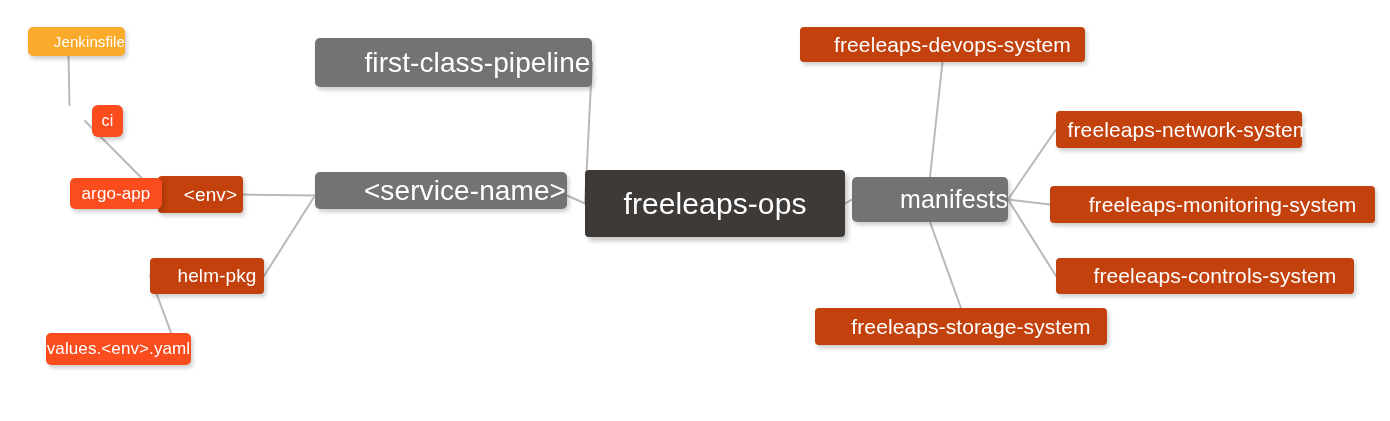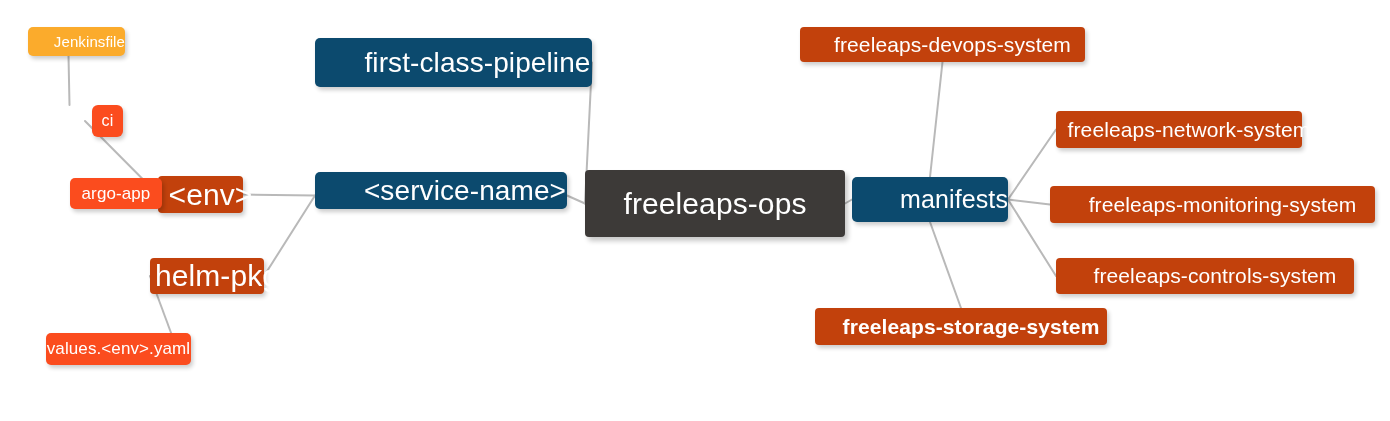--- a/index.html
+++ b/index.html
@@ -41,36 +41,36 @@
     user-select: none;
     z-index: 5;
   }
   .node.root {
     background: #3d3a38;
     border-radius: 4px;
     font-size: 30px;
     box-shadow: 3px 4px 5px rgba(0,0,0,0.22);
   }
   .node.blue {
-    background: #0c4a6e;
+    background: #737373;
     font-size: 28px;
     padding-left: 48px;
   }
   .node.blue.small {
     font-size: 25px;
     justify-content: flex-end;
   }
   .node.green {
     background: #c2410c;
     font-size: 21px;
     border-radius: 4px;
     padding-left: 20px;
   }
   .node.green.mid {
-    font-size: 30px;
+    font-size: 19px;
   }
   .node.orange {
     background: #fbab2c;
     font-size: 15px;
     border-radius: 5px;
   }
   .node.red {
     background: #fb4c1e;
     border-radius: 5px;
     font-size: 17px;
@@ -125,21 +125,21 @@
       </div>
       <div class="node green" style="left: 1056px; top: 111px; width: 246px; height: 37px;">
         <span>freeleaps-network-system</span>
       </div>
       <div class="node green" style="left: 1050px; top: 186px; width: 325px; height: 37px;">
         <span>freeleaps-monitoring-system</span>
       </div>
       <div class="node green" style="left: 1056px; top: 258px; width: 298px; height: 36px;">
         <span>freeleaps-controls-system</span>
       </div>
-      <div class="node green" style="left: 815px; top: 308px; width: 292px; height: 37px; font-weight: bold;">
+      <div class="node green" style="left: 815px; top: 308px; width: 292px; height: 37px;">
         <span>freeleaps-storage-system</span>
       </div>
       <div class="node orange" style="left: 28px; top: 27px; width: 97px; height: 29px; justify-content: flex-end;">
         <span>Jenkinsfile</span>
       </div>
       <div class="node red tiny" style="left: 54px; top: 105px; width: 31px; height: 32px;">
         <span>ci</span>
       </div>
       <div class="node red" style="left: 32px; top: 178px; width: 92px; height: 31px;">
         <span>argo-app</span>

